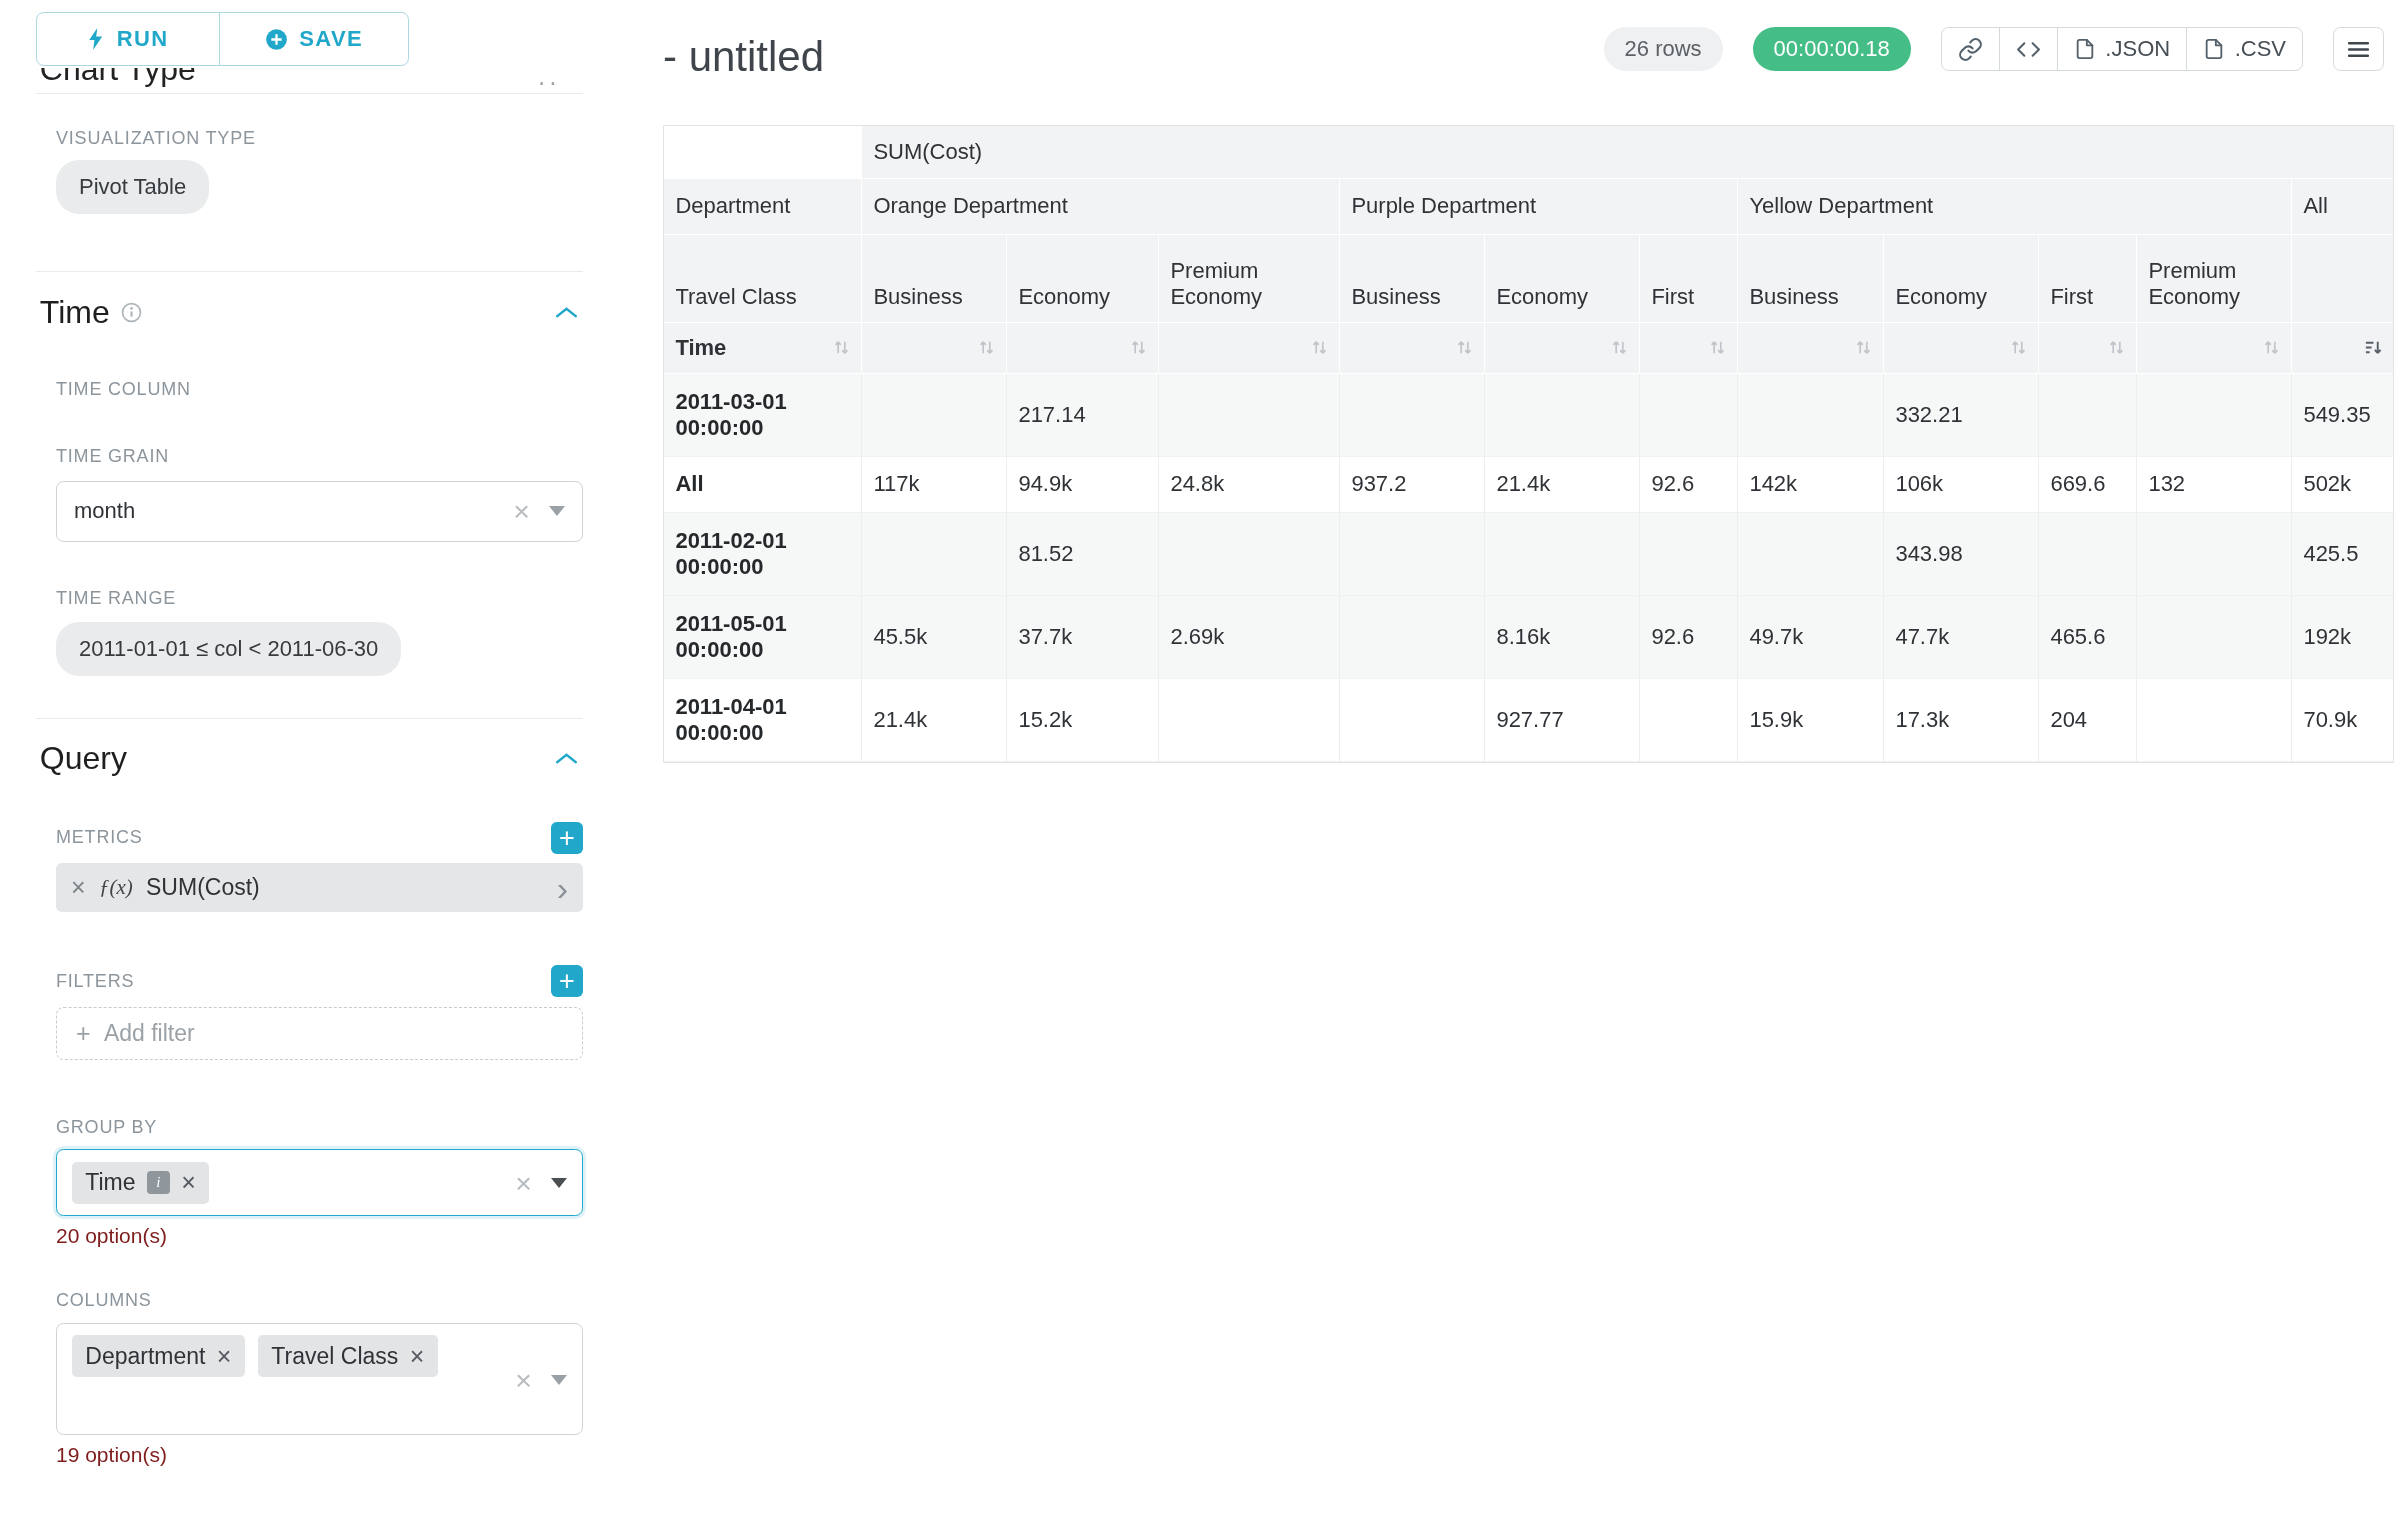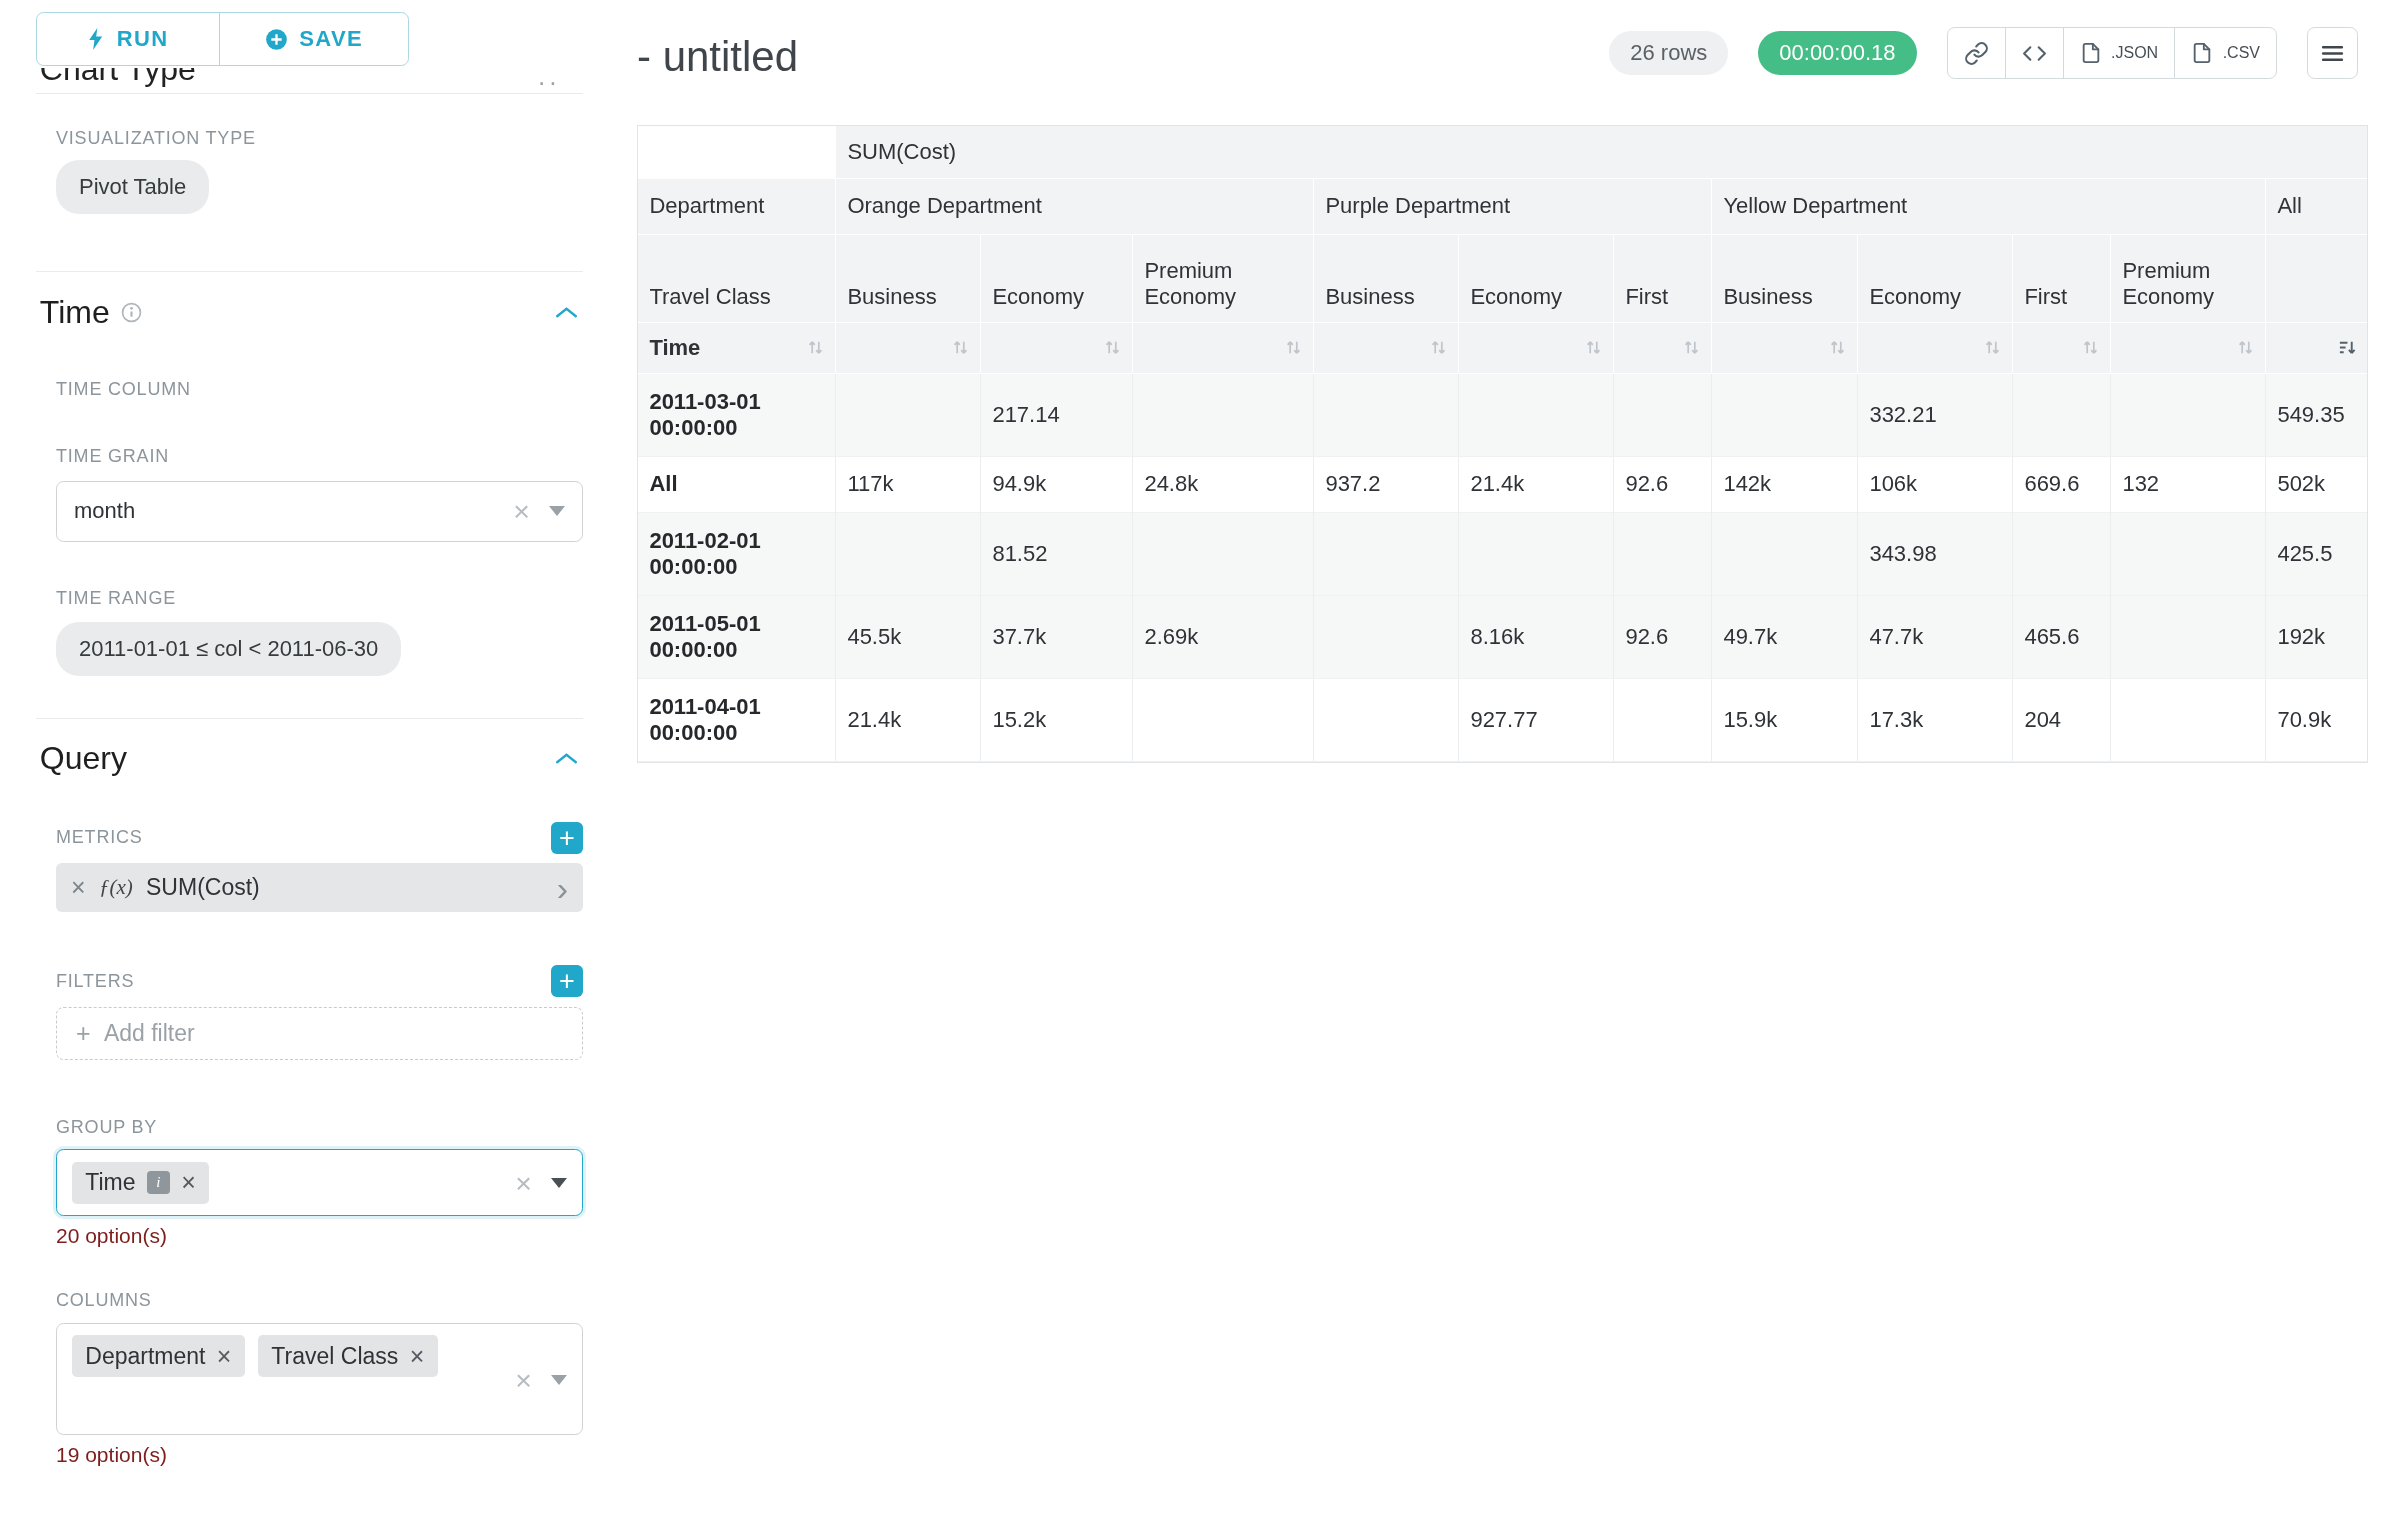--- a/index.html
+++ b/index.html
@@ -63,30 +63,30 @@
   .tag .info-badge { width:23px; height:23px; border-radius:3.8px; background:#8f979c; color:#fff;
     font-size:15px; font-style:italic; display:flex; align-items:center; justify-content:center;
     font-family:"Liberation Serif","DejaVu Serif",serif; cursor:pointer; }
   .tag .tag-x { color:#555b60; font-size:25px; cursor:pointer; }
   .right-controls { margin-left:auto; display:flex; align-items:center; }
   .abs-controls { position:absolute; right:15px; top:42px; display:flex; align-items:center; }
   .hint { margin:8px 0 0 20px; color:#7f1d1d; font-size:21px; }
   .mt-columns { margin-top:42px; }
 
   
-  .main { position:absolute; left:586px; top:0; width:1791px; height:1522px; background:#fff; }
+  .main { position:absolute; left:612px; top:0; width:1791px; height:1522px; background:#fff; }
   .main-header { display:flex; align-items:flex-start; padding:27px 19px 0 51px; }
   .title { font-size:42px; font-weight:500; color:#3f454b; margin-top:5.7px; }
   .header-controls { margin-left:auto; display:flex; align-items:center; gap:30px; }
   .badge { height:44px; border-radius:22px; padding:0 21px; font-size:22px; display:flex; align-items:center; }
   .badge-gray { background:#eef0f1; color:#5b6166; }
   .badge-green { background:#45bd87; color:#fff; }
   .btn-group { display:flex; }
-  .icon-btn { height:52px; background:#fff; border:1px solid #d4d9dc; display:flex; align-items:center;
-    justify-content:center; gap:9.5px; padding:0 16px; font-size:16px; color:#474f56; cursor:pointer;
+  .icon-btn { height:44px; background:#fff; border:1px solid #d4d9dc; display:flex; align-items:center;
+    justify-content:center; gap:9.5px; padding:0 16px; font-size:22px; color:#474f56; cursor:pointer;
     margin-left:-1px; font-family:inherit; }
   .btn-group .icon-btn:first-child { border-radius:7.6px 0 0 7.6px; margin-left:0; }
   .btn-group .icon-btn:last-child { border-radius:0 7.6px 7.6px 0; }
   .menu-btn { border-radius:7.6px; width:51px; padding:0; margin-left:0; }
 
   
   .pivot-wrap { margin:44px 0 0 51px; width:-moz-fit-content; width:fit-content; border:1px solid #e1e4e6; }
   table.pivot { border-collapse:separate; border-spacing:0; table-layout:fixed; font-size:22px; }
   .pivot th { background:#f2f3f4; border-right:1.9px solid #fff; border-bottom:1.9px solid #fff;
     font-weight:400; text-align:left; padding:5.7px 11.4px; color:#2f3337; }

